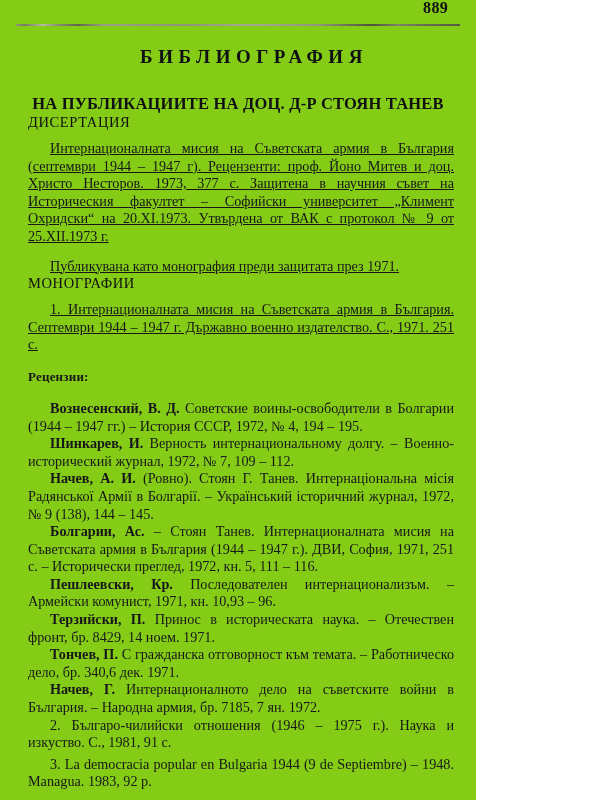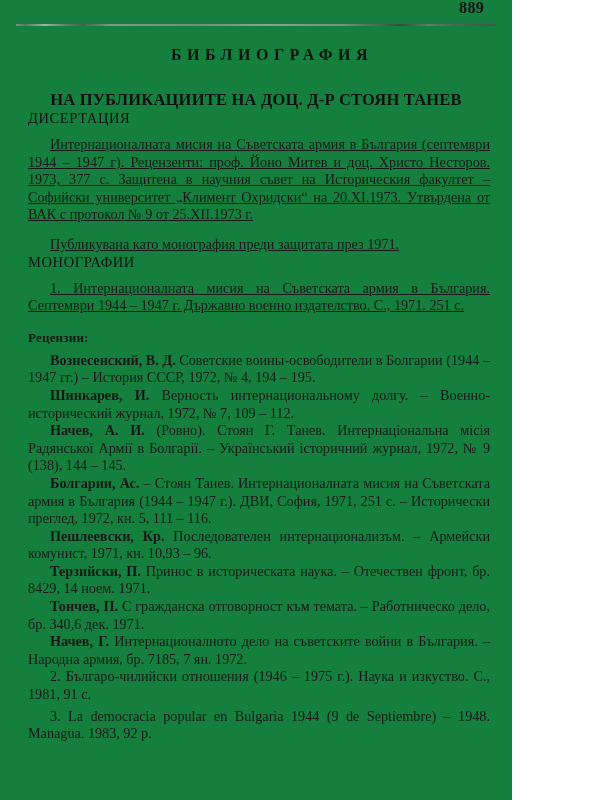--- a/index.html
+++ b/index.html
@@ -12,25 +12,25 @@
     width: 600px;
     height: 800px;
     overflow: hidden;
     font-family: "Liberation Serif", "DejaVu Serif", serif;
     color: #17171a;
     -webkit-font-smoothing: antialiased;
   }
 
   .page {
     position: relative;
-    width: 512px;
+    width: 476px;
     height: 800px;
     box-sizing: border-box;
     padding: 0;
-    background: #15803d;
+    background: #84cc16;
   }
 
   
   .running-head {
     position: relative;
     height: 30px;
     padding: 0 28px 0 28px;
     box-sizing: border-box;
   }
   .folio {
@@ -54,21 +54,21 @@
         #555 14%, #9a9a9a 20%, #8a8a8a 38%, #a5a5a5 52%,
         #8f8f8f 68%, #3f3f3f 80%, #777 86%, #5b5b5b 92%, #4a4a4a 100%);
     opacity: .85;
   }
 
   
   .doc-title {
     margin: 16px 0 0 0;
     text-align: center;
     font-weight: bold;
-    font-size: 16px;
+    font-size: 19px;
     letter-spacing: 5.5px;
     color: #101013;
     font-family: "Liberation Serif", "DejaVu Serif", serif;
     padding-left: 32px;
   }
   .doc-subtitle {
     margin: 26px 0 0 0;
     text-align: center;
     font-weight: bold;
     font-size: 16.5px;
@@ -104,21 +104,21 @@
   .para.tight  { margin-top: 12px; }
 
   .subhead {
     font-size: 13px;
     font-weight: bold;
     margin: 15px 0 0 0;
     letter-spacing: .2px;
   }
 
   
-  .refs { margin-top: 6px; }
+  .refs { margin-top: 15px; }
   .ref {
     font-size: 14.2px;
     line-height: 17.6px;
     text-align: justify;
     text-justify: inter-word;
     text-indent: 22px;
     margin: 0;
   }
   .ref .author {
     font-weight: bold;

